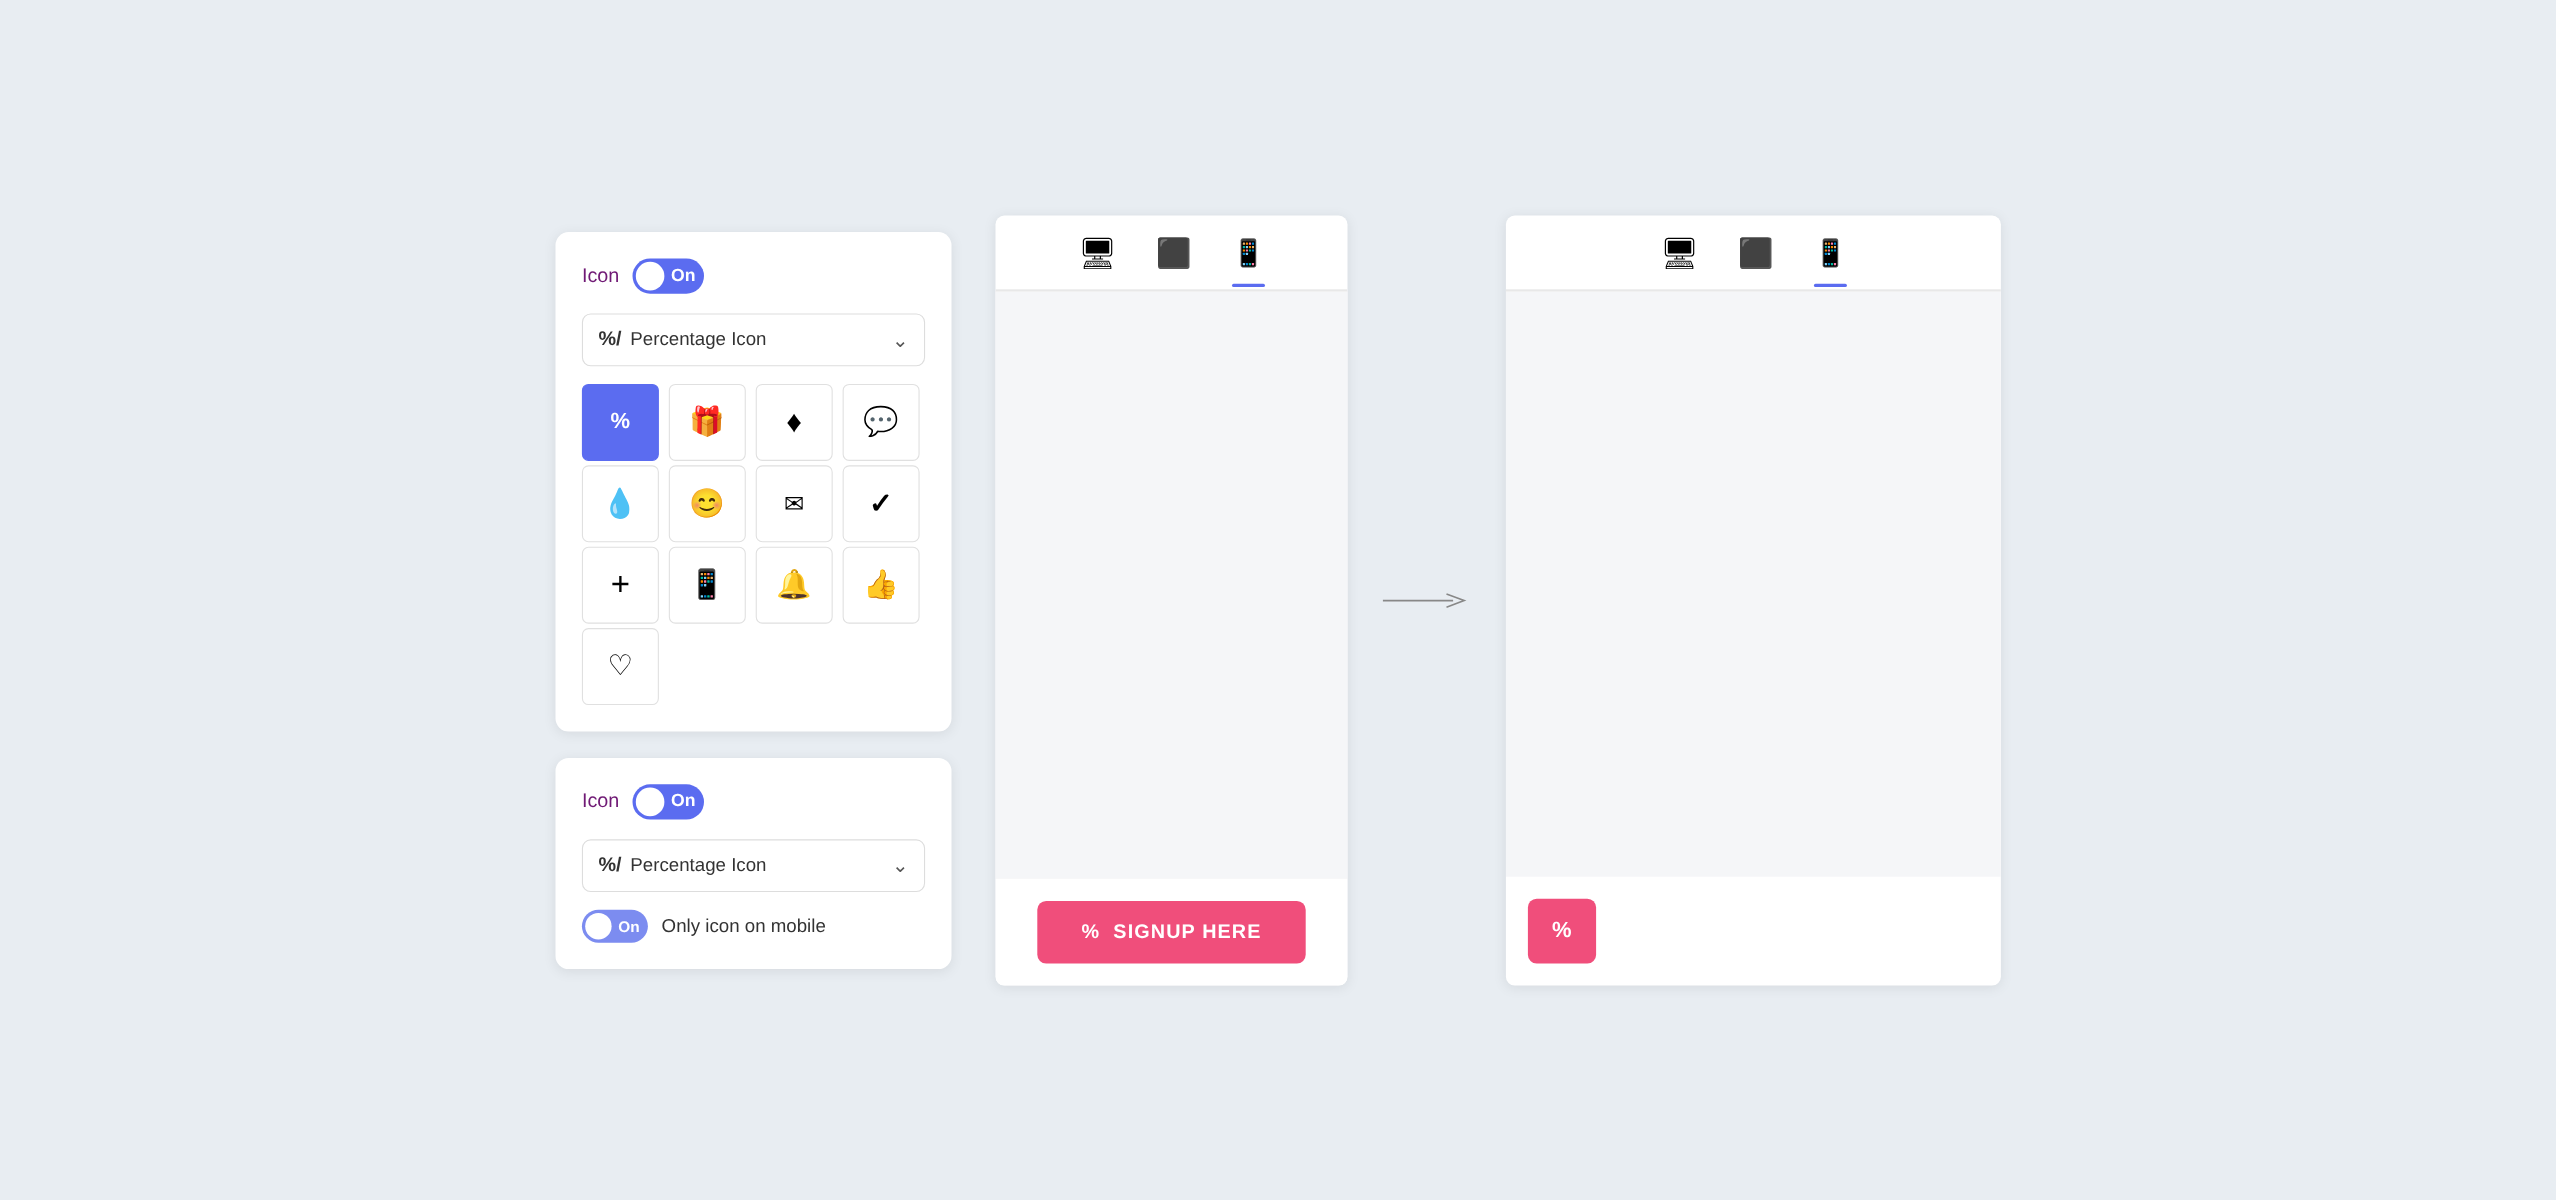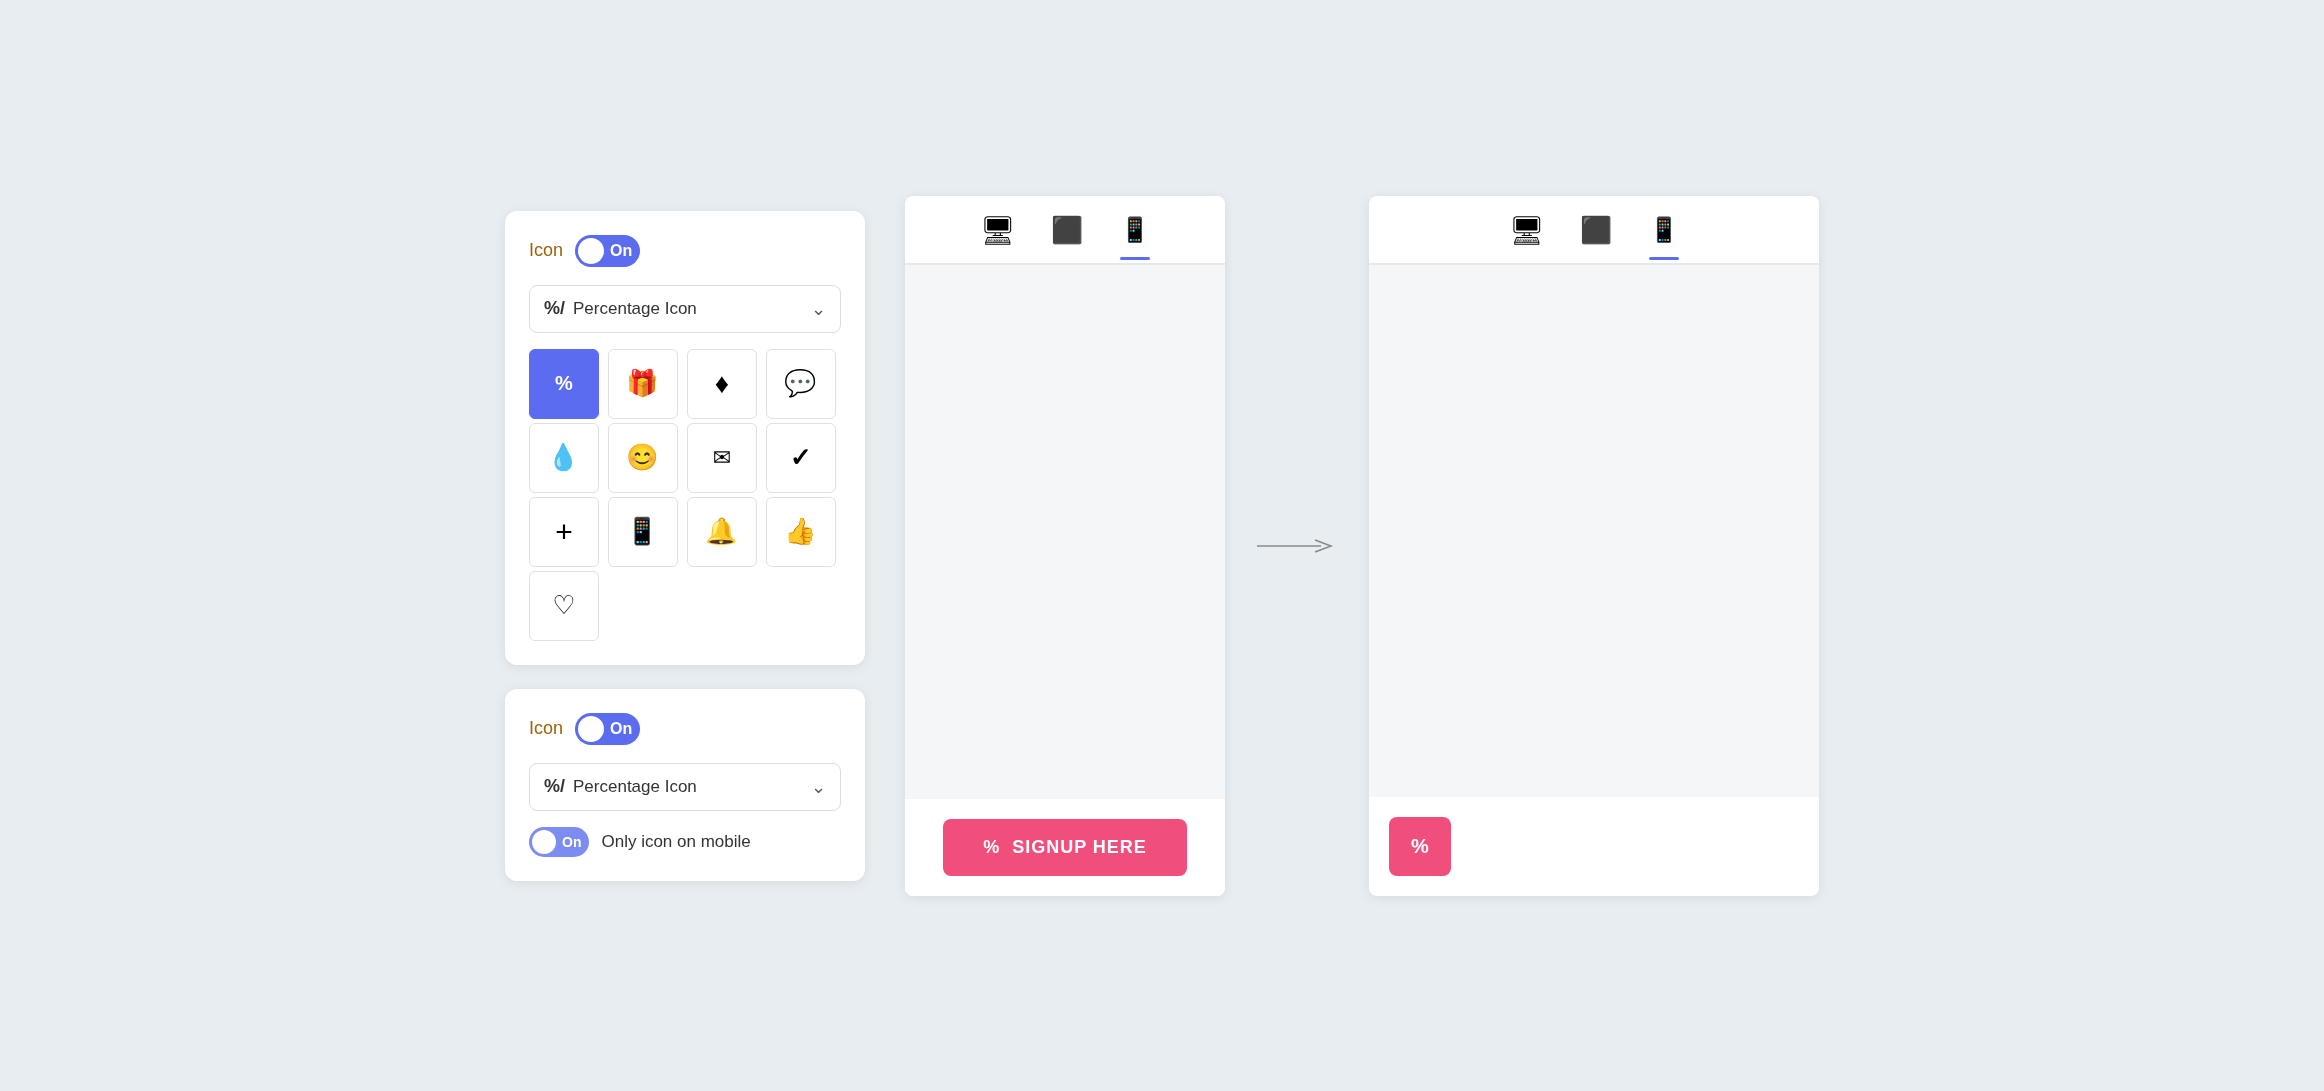--- a/index.html
+++ b/index.html
@@ -32,21 +32,21 @@
 
     .config-row {
       display: flex;
       align-items: center;
       gap: 12px;
       margin-bottom: 18px;
     }
 
     .config-label {
       font-size: 18px;
-      color: #a16207;
+      color: #701a75;
       font-weight: 500;
     }
 
     
     .toggle-wrapper {
       display: flex;
       align-items: center;
       background: #5b6cf0;
       border-radius: 20px;
       padding: 3px 8px 3px 3px;

